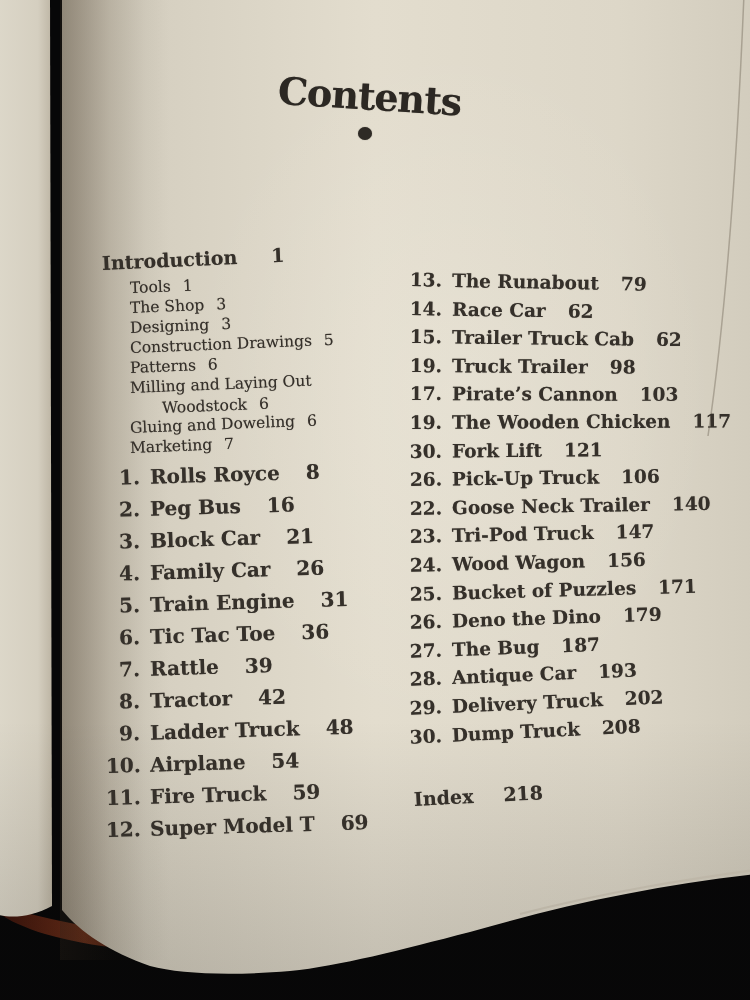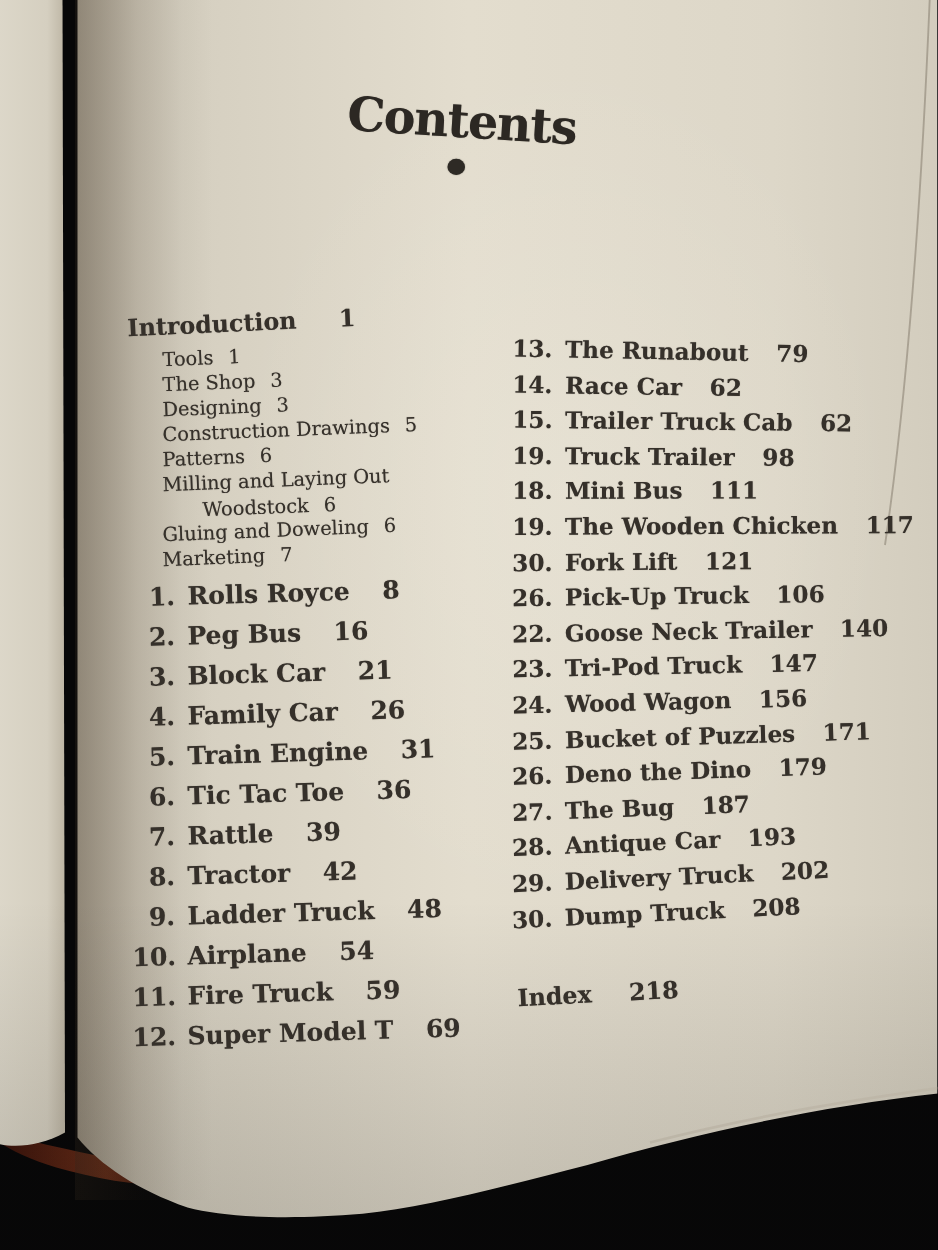--- a/index.html
+++ b/index.html
@@ -126,21 +126,21 @@
         <div class="toc-row" style="transform: rotate(-1.7deg);"><span class="num">9.</span><span class="ttl">Ladder Truck</span><span class="pg">48</span></div>
         <div class="toc-row" style="transform: rotate(-1.7deg);"><span class="num">10.</span><span class="ttl">Airplane</span><span class="pg">54</span></div>
         <div class="toc-row" style="transform: rotate(-1.7deg);"><span class="num">11.</span><span class="ttl">Fire Truck</span><span class="pg">59</span></div>
         <div class="toc-row" style="transform: rotate(-1.7deg);"><span class="num">12.</span><span class="ttl">Super Model T</span><span class="pg">69</span></div>
       </div>
     <div class="col right">
         <div class="toc-row" style="transform: rotate(1.1deg);"><span class="num">13.</span><span class="ttl">The Runabout</span><span class="pg">79</span></div>
         <div class="toc-row" style="transform: rotate(0.87deg);"><span class="num">14.</span><span class="ttl">Race Car</span><span class="pg">62</span></div>
         <div class="toc-row" style="transform: rotate(0.64deg);"><span class="num">15.</span><span class="ttl">Trailer Truck Cab</span><span class="pg">62</span></div>
         <div class="toc-row" style="transform: rotate(0.41deg);"><span class="num">19.</span><span class="ttl">Truck Trailer</span><span class="pg">98</span></div>
-        <div class="toc-row" style="transform: rotate(-0.05deg);"><span class="num">18.</span><span class="ttl">Mini Bus</span><span class="pg">111</span></div>
+        <div class="toc-row" style="transform: rotate(0.18deg);"><span class="num">17.</span><span class="ttl">Pirate’s Cannon</span><span class="pg">103</span></div>
         <div class="toc-row" style="transform: rotate(-0.28deg);"><span class="num">19.</span><span class="ttl">The Wooden Chicken</span><span class="pg">117</span></div>
         <div class="toc-row" style="transform: rotate(-0.51deg);"><span class="num">30.</span><span class="ttl">Fork Lift</span><span class="pg">121</span></div>
         <div class="toc-row" style="transform: rotate(-0.74deg);"><span class="num">26.</span><span class="ttl">Pick-Up Truck</span><span class="pg">106</span></div>
         <div class="toc-row" style="transform: rotate(-0.97deg);"><span class="num">22.</span><span class="ttl">Goose Neck Trailer</span><span class="pg">140</span></div>
         <div class="toc-row" style="transform: rotate(-1.2deg);"><span class="num">23.</span><span class="ttl">Tri-Pod Truck</span><span class="pg">147</span></div>
         <div class="toc-row" style="transform: rotate(-1.43deg);"><span class="num">24.</span><span class="ttl">Wood Wagon</span><span class="pg">156</span></div>
         <div class="toc-row" style="transform: rotate(-1.66deg);"><span class="num">25.</span><span class="ttl">Bucket of Puzzles</span><span class="pg">171</span></div>
         <div class="toc-row" style="transform: rotate(-1.89deg);"><span class="num">26.</span><span class="ttl">Deno the Dino</span><span class="pg">179</span></div>
         <div class="toc-row" style="transform: rotate(-2.12deg);"><span class="num">27.</span><span class="ttl">The Bug</span><span class="pg">187</span></div>
         <div class="toc-row" style="transform: rotate(-2.35deg);"><span class="num">28.</span><span class="ttl">Antique Car</span><span class="pg">193</span></div>

